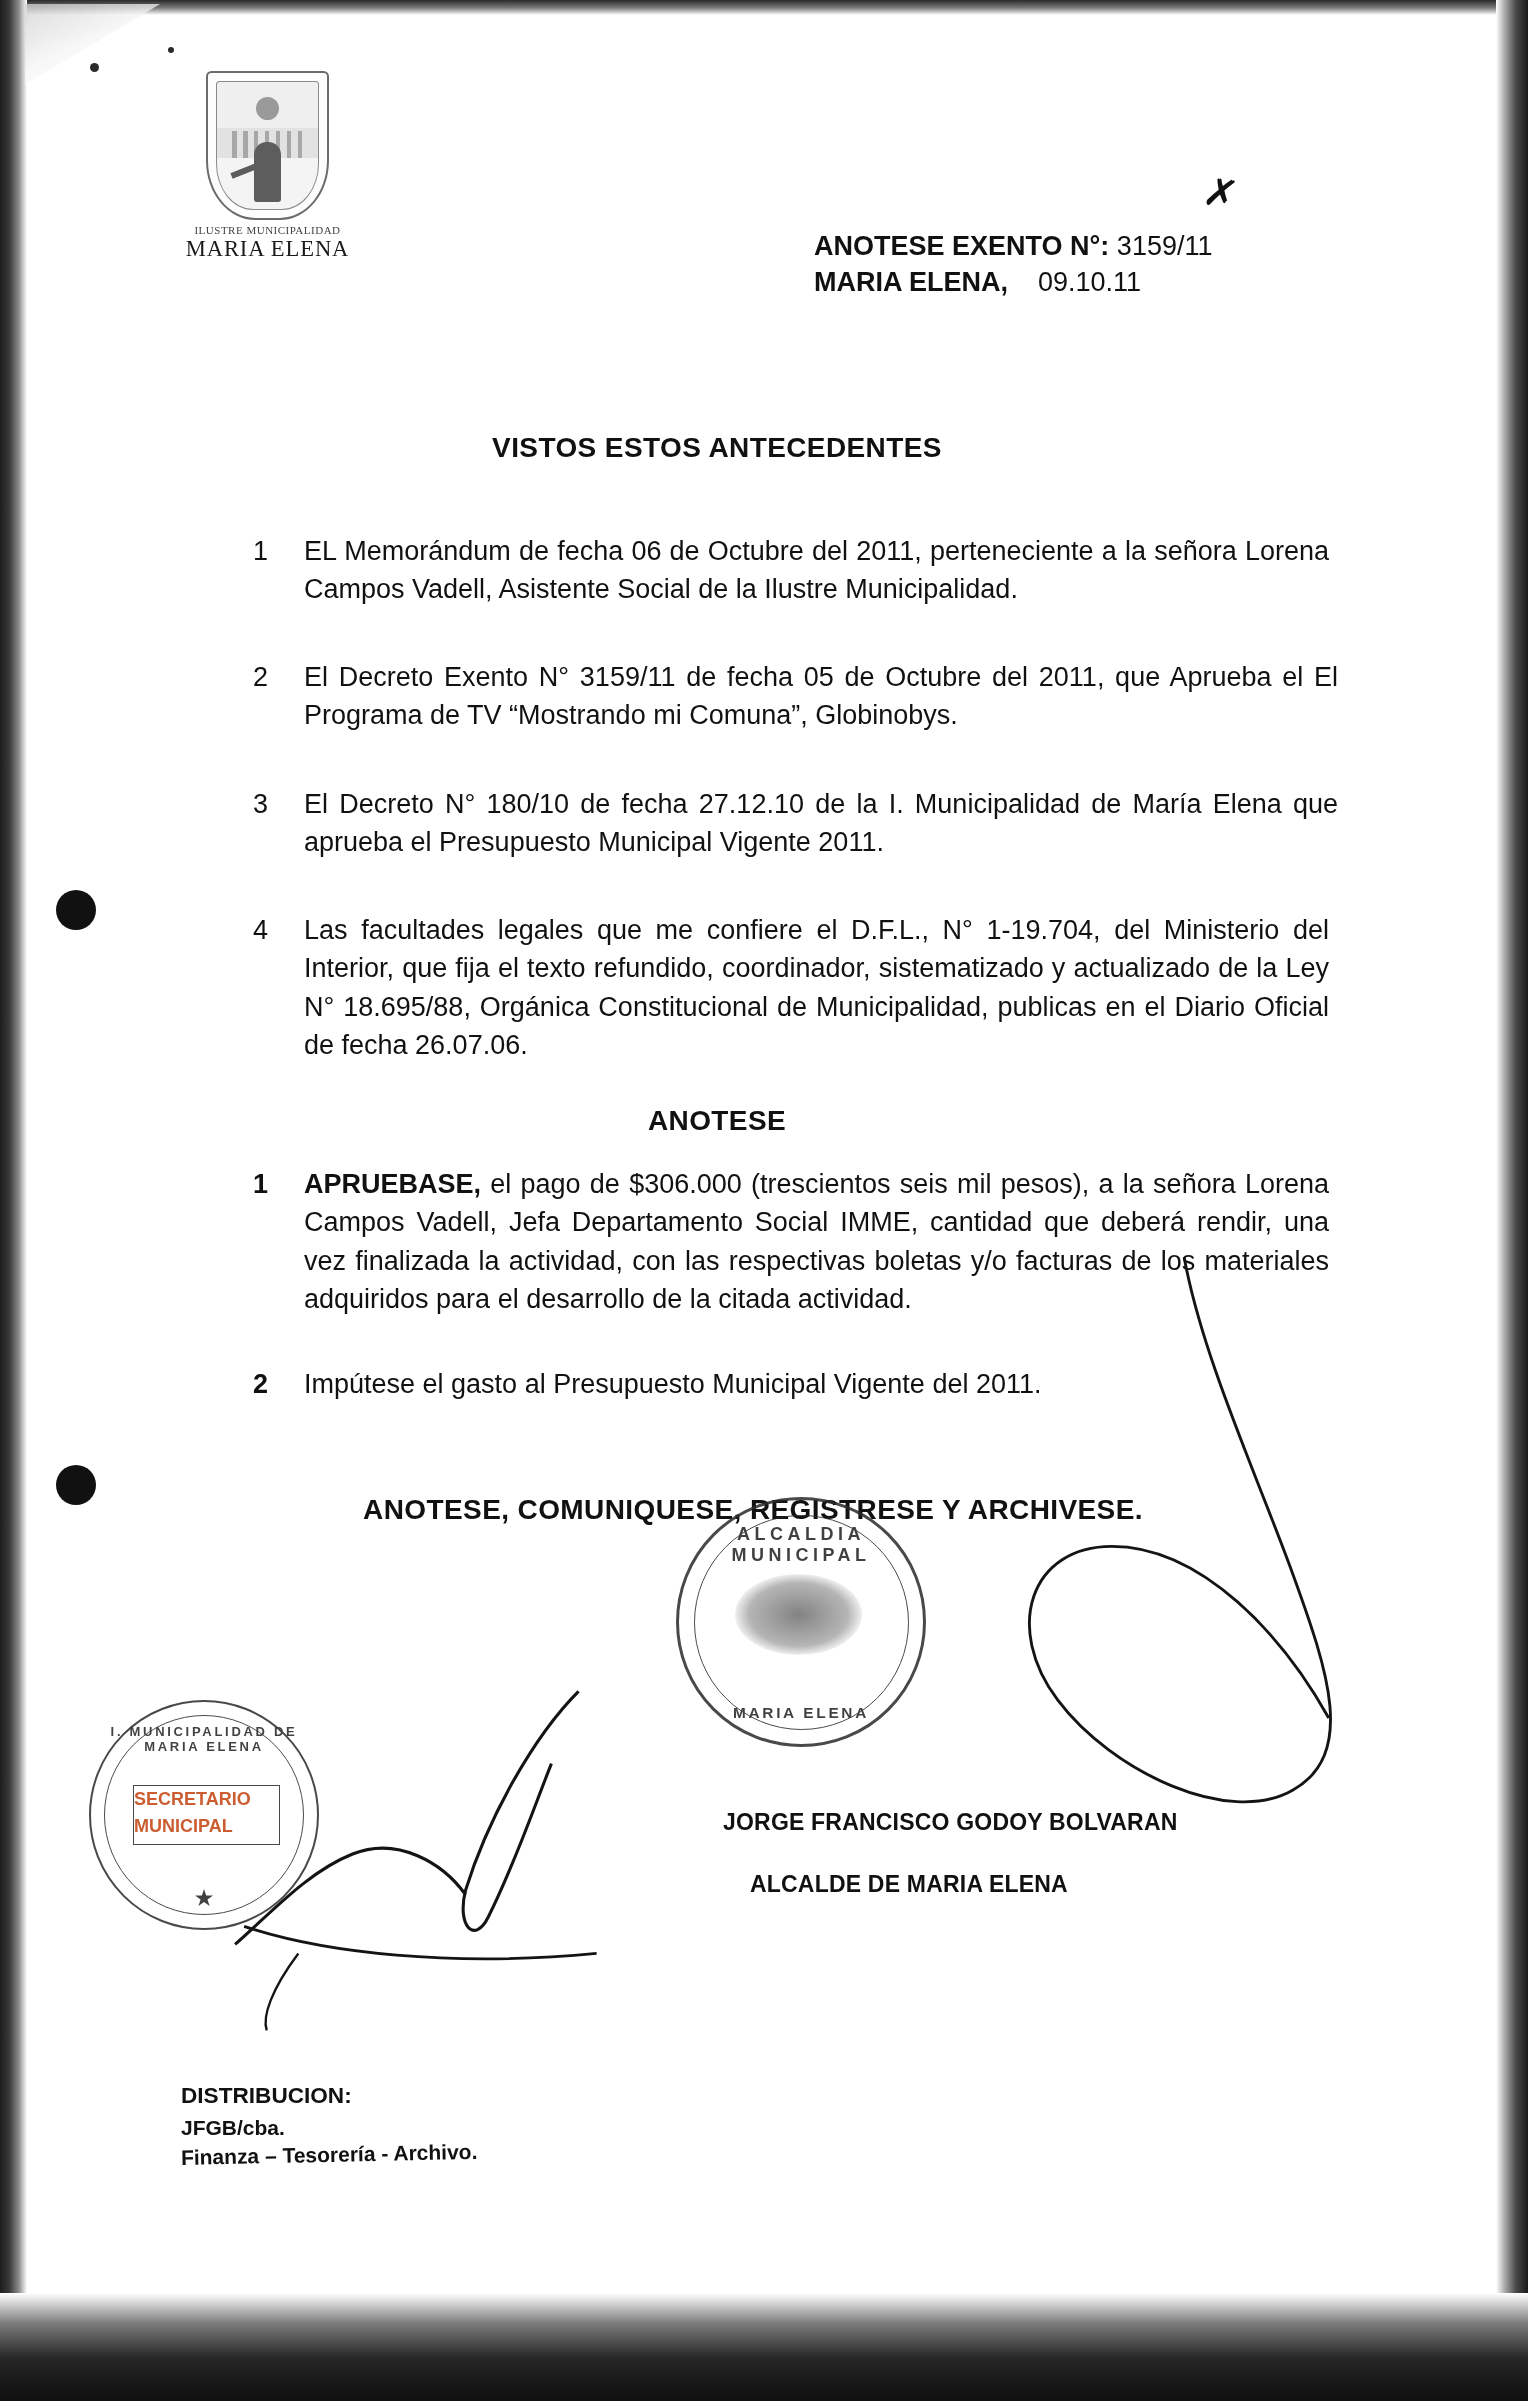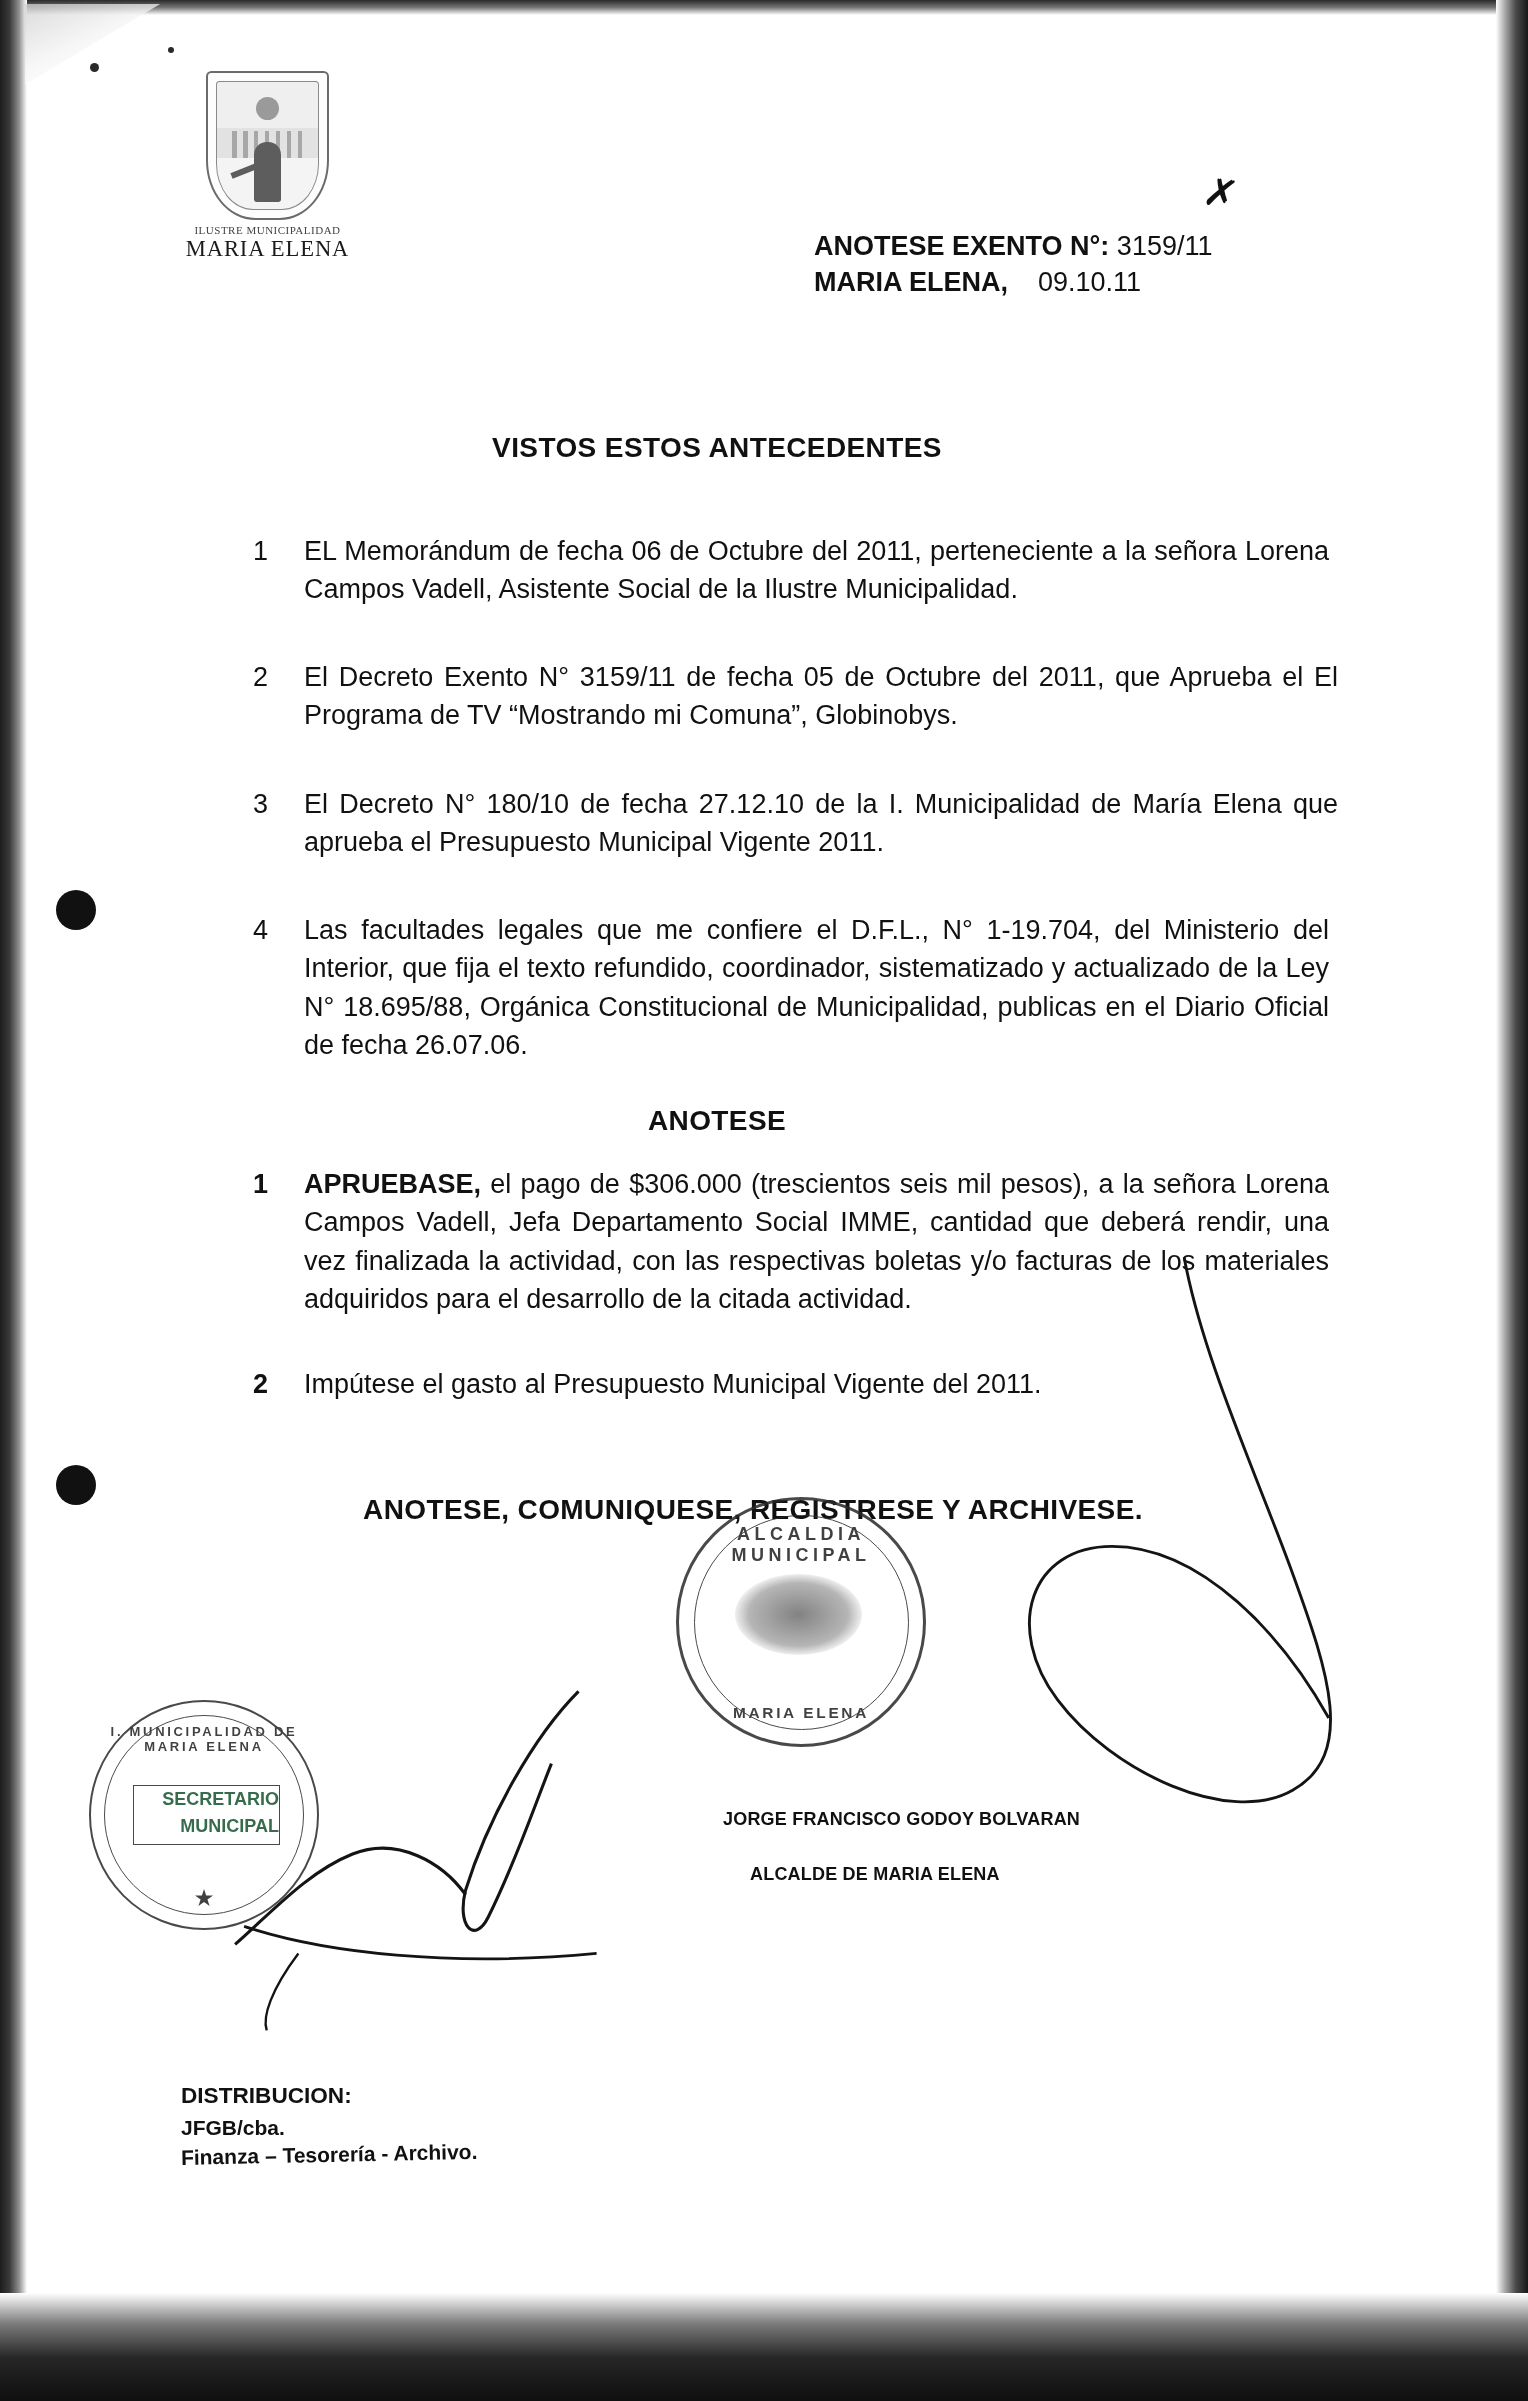--- a/index.html
+++ b/index.html
@@ -191,21 +191,21 @@
   #c2 { left: 253px; top: 658px; width: 1085px; }
   #c3 { left: 253px; top: 785px; width: 1085px; }
   #c4 { left: 253px; top: 911px; width: 1076px; }
   #d1 { left: 253px; top: 1165px; width: 1076px; font-size: 27px; }
   #d2 { left: 253px; top: 1365px; width: 1076px; }
 
   
   .sig-block {
     position: absolute;
     font-weight: bold;
-    font-size: 18px;
+    font-size: 23px;
     line-height: 1.3;
     letter-spacing: 0.2px;
   }
   #sig-alcalde { left: 723px; top: 1808px; width: 579px; }
   #sig-secretaria { left: 289px; top: 1924px; width: 506px; }
 
   
   .stamp {
     position: absolute;
     border-radius: 50%;
@@ -253,25 +253,25 @@
     border-radius: 50%;
   }
   #stamp-secretario .rect {
     position: absolute;
     left: 42px; top: 83px;
     width: 145px; height: 58px;
     border: 1.8px solid #2a2a2a;
   }
   #stamp-secretario .rect span {
     display: block;
-    text-align: right;
+    text-align: left;
     font-weight: bold;
     font-size: 18px;
     line-height: 27px;
-    color: #14532d;
+    color: #c2410c;
   }
   #stamp-secretario .stamp-arc-top { top: 22px; font-size: 13px; letter-spacing: 2.7px; }
   #stamp-secretario .star {
     position: absolute;
     bottom: 16.3px; left: 50%;
     transform: translateX(-50%);
     font-size: 23.5px;
     color: #1f1f1f;
   }
 

